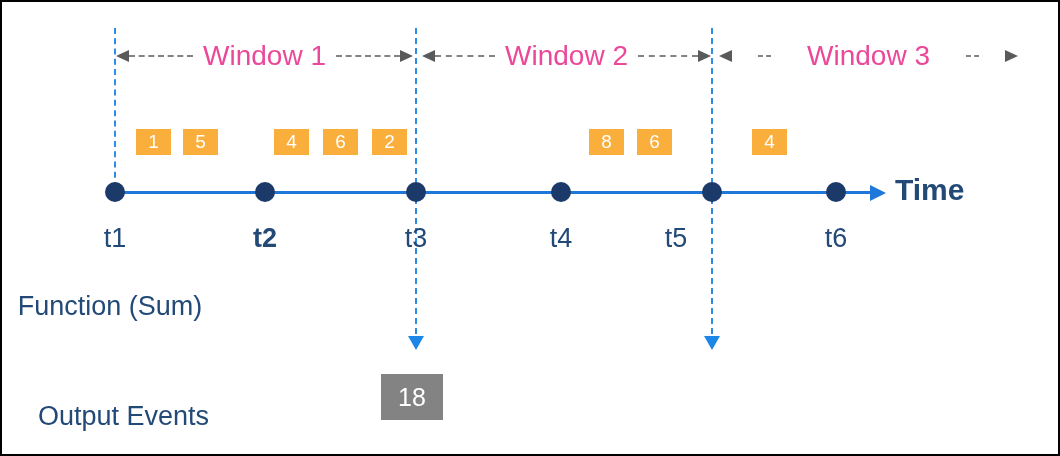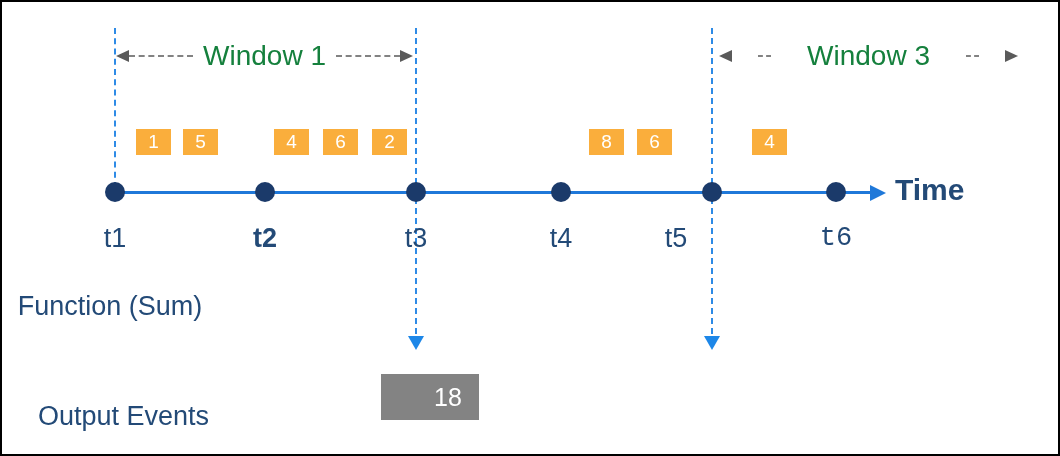--- a/index.html
+++ b/index.html
@@ -23,21 +23,21 @@
     border-top:14px solid #1d87e8;}
   .down-arrow-t3{left:406px;top:334px;}
   .down-arrow-t5{left:702px;top:334px;}
   
   .window-span{position:absolute;top:41px;height:26px;display:flex;align-items:center;}
   .window-span .tri-left{width:0;height:0;border-top:6px solid transparent;
     border-bottom:6px solid transparent;border-right:13px solid #5a5a5a;flex:none;}
   .window-span .tri-right{width:0;height:0;border-top:6px solid transparent;
     border-bottom:6px solid transparent;border-left:13px solid #5a5a5a;flex:none;}
   .window-span .dash{flex:1;height:0;border-top:2px dashed #828282;}
-  .window-span .wlabel{font-size:28px;color:#15803d;padding:0 10px;white-space:nowrap;line-height:26px;}
+  .window-span .wlabel{font-size:28px;color:#ec4899;padding:0 10px;white-space:nowrap;line-height:26px;}
   .wspan-1{left:114px;width:297px;}
   .wspan-2{left:420px;width:289px;}
   .wspan-3{left:717px;width:299px;gap:26px;}
   
   .timeline{position:absolute;left:113px;top:189px;width:757px;height:3px;background:#1f78d9;}
   .timeline-head{position:absolute;left:868px;top:183px;width:0;height:0;
     border-top:8px solid transparent;border-bottom:8px solid transparent;
     border-left:16px solid #1f78d9;}
   .time-label{position:absolute;left:893px;top:171px;font-size:30px;color:#234a77;font-weight:bold;}
   
@@ -64,20 +64,27 @@
   <div class="vline vline-t3"></div>
   <div class="vline vline-t5"></div>
 
   <div class="window-span wspan-1">
     <div class="tri-left"></div>
     <div class="dash"></div>
     <div class="wlabel">Window 1</div>
     <div class="dash"></div>
     <div class="tri-right"></div>
   </div>
+  <div class="window-span wspan-2">
+    <div class="tri-left"></div>
+    <div class="dash"></div>
+    <div class="wlabel">Window 2</div>
+    <div class="dash"></div>
+    <div class="tri-right"></div>
+  </div>
   <div class="window-span wspan-3">
     <div class="tri-left"></div>
     <div class="dash"></div>
     <div class="wlabel">Window 3</div>
     <div class="dash"></div>
     <div class="tri-right"></div>
   </div>
 
   <div class="event" style="left:134px;">1</div>
   <div class="event" style="left:181px;">5</div>
@@ -97,25 +104,25 @@
   <div class="dot" style="left:404px;"></div>
   <div class="dot" style="left:549px;"></div>
   <div class="dot" style="left:700px;"></div>
   <div class="dot" style="left:824px;"></div>
 
   <div class="tick" style="left:83px;">t1</div>
   <div class="tick" style="left:233px;font-weight:bold;">t2</div>
   <div class="tick" style="left:384px;">t3</div>
   <div class="tick" style="left:529px;">t4</div>
   <div class="tick" style="left:644px;">t5</div>
-  <div class="tick" style="left:804px;font-family:Liberation Mono, monospace;">t6</div>
+  <div class="tick" style="left:804px;">t6</div>
 
   <div class="down-arrow down-arrow-t3"></div>
   <div class="down-arrow down-arrow-t5"></div>
 
   <div class="agg-label">
     <div>Function (Sum)</div>
   </div>
   <div class="out-label">Output Events</div>
 
-  <div class="output" style="left:379px;padding-left:36px;">18</div>
+  <div class="output" style="left:379px;">18</div>
 
 </div>
 
 </body></html>

